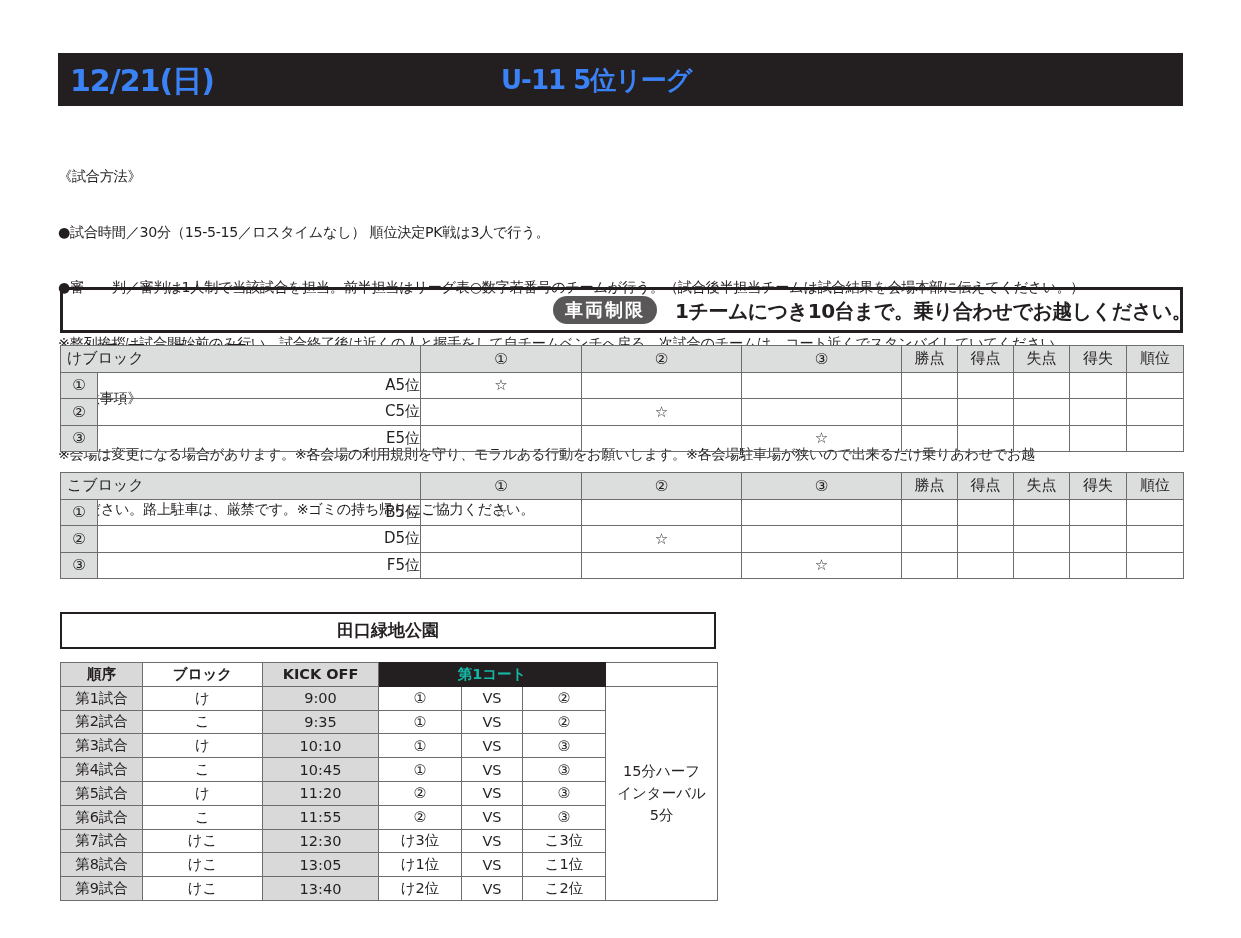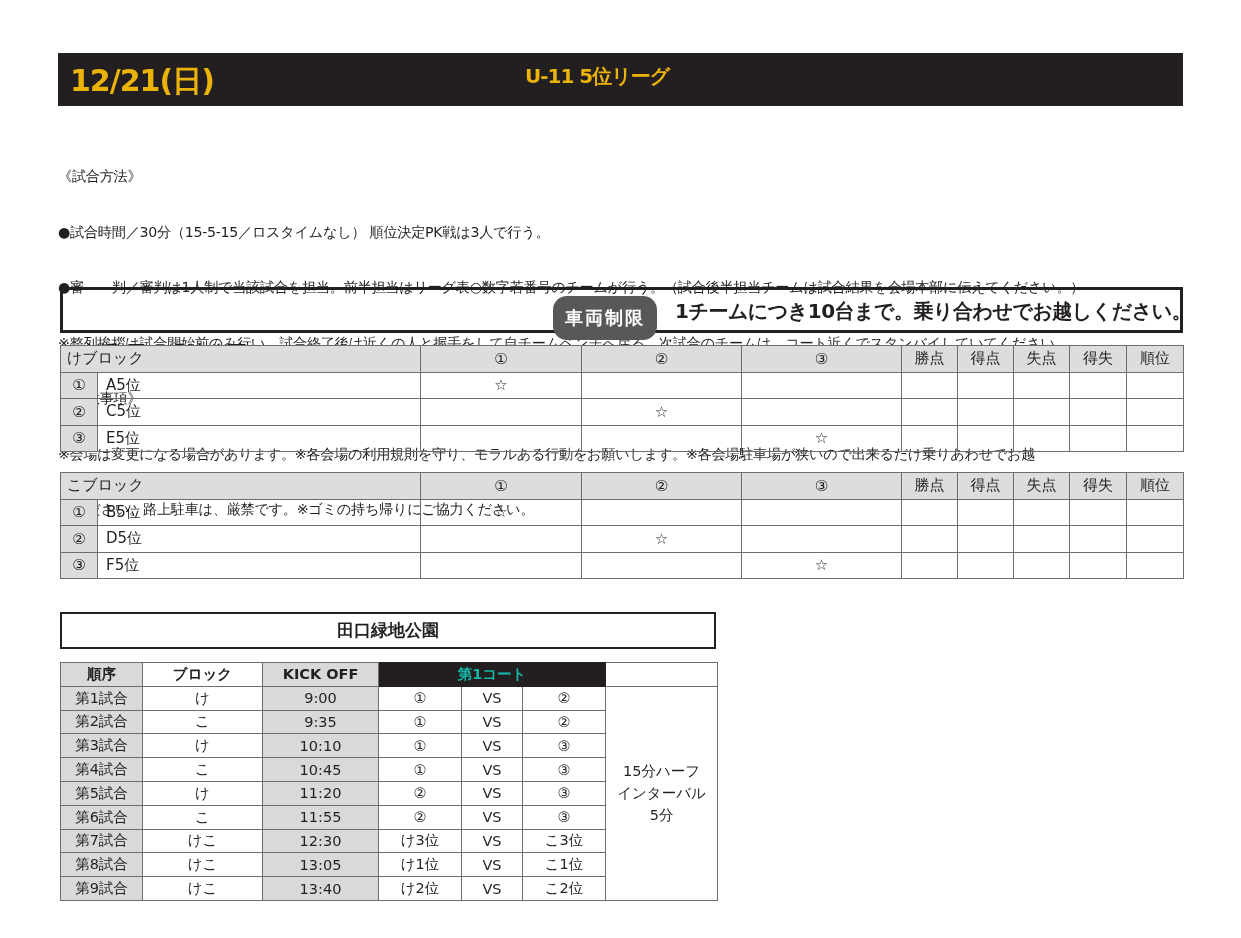--- a/index.html
+++ b/index.html
@@ -1,43 +1,43 @@
 <!DOCTYPE html>
 <html><head>
 <meta charset="utf-8">
 <style>
   html, body { margin:0; padding:0; background:#ffffff; }
   body { width:1241px; height:938px; position:relative; overflow:hidden;
          font-family:"DejaVu Sans","Liberation Sans",sans-serif; color:#231f20; }
   .abs { position:absolute; }
 
   
-  .hdr { left:58px; top:53px; width:1125px; height:53px; background:#231f20; color:#eab308; }
+  .hdr { left:58px; top:53px; width:1125px; height:53px; background:#231f20; color:#3b82f6; }
   .hdr .date { position:absolute; left:12px; top:8px; font-size:30px; font-weight:bold; letter-spacing:-1px; }
-  .hdr .title { position:absolute; left:467px; top:10px; font-size:20px; font-weight:bold; letter-spacing:-1px; }
+  .hdr .title { position:absolute; left:443px; top:10px; font-size:26px; font-weight:bold; letter-spacing:-1px; }
 
   
   .notes { left:58px; top:130px; width:1130px; font-size:14.2px; line-height:18.5px; letter-spacing:-0.3px; white-space:pre-wrap; }
   .notes div { white-space:nowrap; }
 
   
   .venue { left:60px; top:287px; width:1117px; height:40px; border:3px solid #231f20; }
   .venue .name { position:absolute; left:16px; top:8px; font-size:20px; font-weight:bold;margin-top:42px; }
-  .venue .badge { position:absolute; left:490px; top:6px; height:28px; padding:8px 12px; border-radius:14px;
+  .venue .badge { position:absolute; left:490px; top:6px; height:28px; padding:0 12px; border-radius:14px;
                   background:#595757; color:#fff; font-size:18px; font-weight:bold; line-height:28px; letter-spacing:2px; }
   .venue .limit { position:absolute; left:612px; top:8px; font-size:20px; font-weight:bold; letter-spacing:-0.5px; white-space:nowrap; }
 
   
   table { border-collapse:collapse; table-layout:fixed; }
   .blk { position:absolute; left:60px; width:1123px; font-size:15px; }
   .blk td { border:1.5px solid #6d6d6d; height:25.5px; padding:0; text-align:center; }
   .blk tr.h td { background:#dcdddd; }
   .blk td.bname { text-align:left; padding-left:6px; }
   .blk td.num { background:#dcdddd; }
-  .blk td.team { text-align:left; padding-left:8px; }
+  .blk td.team { text-align:right; padding-left:16px; }
 
   
   .stitle { left:60px; top:612px; width:652px; height:33px; border:2.5px solid #231f20;
             text-align:center; font-size:17px; font-weight:bold; line-height:33px; }
   .sch { position:absolute; left:60px; top:662px; width:657px; font-size:14.5px; }
   .sch td { border:1.3px solid #6d6d6d; height:22.8px; padding:0; text-align:center; }
   .sch tr.h td { font-weight:bold; }
   .sch td.g { background:#d9d9d9; }
   .sch td.court { background:#231f20; color:#14b8a6; border-color:#231f20; }
   .sch td.note { vertical-align:middle; line-height:22px; }

